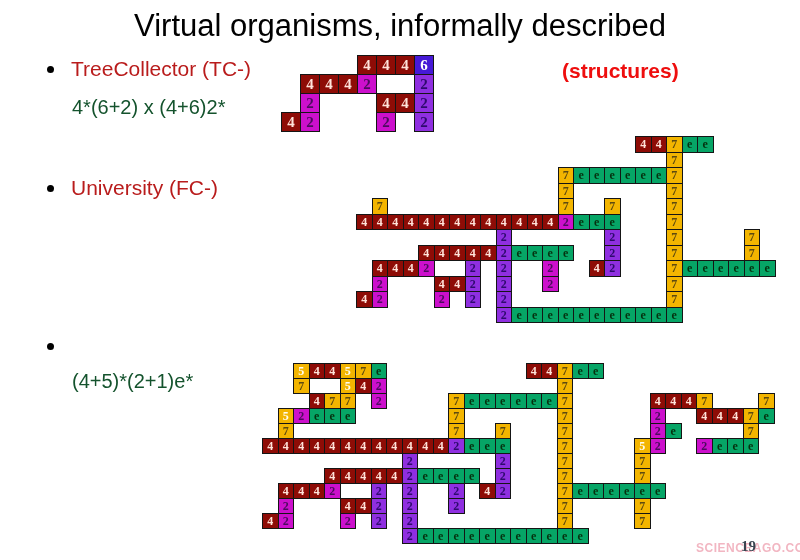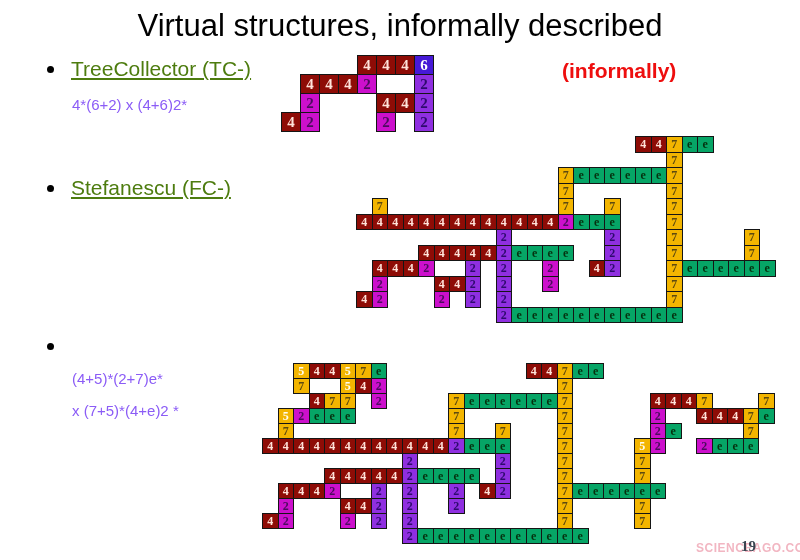--- a/index.html
+++ b/index.html
@@ -2,52 +2,51 @@
 <html><head>
 <meta charset="utf-8">
 <style>
   html,body{margin:0;padding:0;background:#e8e8e8;}
   .slide{position:relative;width:800px;height:560px;background:#ffffff;overflow:hidden;
          font-family:"Liberation Sans",sans-serif;}
   .title{position:absolute;top:8px;left:0;width:100%;text-align:center;
          font-size:31px;color:#000;letter-spacing:0px;}
   .annot{position:absolute;left:562px;top:59px;font-size:21px;font-weight:bold;color:#ee0e0e;}
   .bullet-dot{position:absolute;width:7px;height:7px;border-radius:50%;background:#000;}
-  .b-label{position:absolute;font-size:21px;color:#4d7c0f;text-decoration:underline;}
-  .b-formula{position:absolute;font-size:15px;color:#8b5cf6;}
+  .b-label{position:absolute;font-size:21px;color:#b91c1c;}
+  .b-formula{position:absolute;font-size:20px;color:#14532d;}
   .struct{position:absolute;}
   .cell{position:absolute;box-sizing:border-box;border:1px solid #151515;
         display:flex;align-items:center;justify-content:center;
         font-family:"Liberation Serif",serif;font-weight:bold;line-height:1;}
   .credit{position:absolute;left:286px;top:540px;font-family:"Liberation Serif",serif;
           font-size:15px;color:#8d7f6e;}
   .watermark{position:absolute;left:696px;top:541px;font-size:12px;font-weight:bold;
              color:#f2b6c2;letter-spacing:0.5px;}
   .pagenum{position:absolute;left:741px;top:538px;font-size:15px;font-weight:bold;color:#3a4450;
            font-family:"Liberation Serif",serif;}
 </style>
 </head>
 <body>
 
 <div class="slide">
 
-  <div class="title">Virtual structures, informally described</div>
-
-  <div class="annot">(informally)</div>
+  <div class="title">Virtual organisms, informally described</div>
+
+  <div class="annot">(structures)</div>
 
   <span class="bullet-dot" style="left:47px;top:66px;"></span>
   <div class="b-label" style="left:71px;top:57px;">TreeCollector (TC-)</div>
   <div class="b-formula" style="left:72px;top:96px;">4*(6+2) x (4+6)2*</div>
 
   <span class="bullet-dot" style="left:47px;top:185px;"></span>
-  <div class="b-label" style="left:71px;top:176px;">Stefanescu (FC-)</div>
+  <div class="b-label" style="left:71px;top:176px;">University (FC-)</div>
 
   <span class="bullet-dot" style="left:47px;top:343px;"></span>
-  <div class="b-formula" style="left:72px;top:370px;">(4+5)*(2+7)e*</div>
-  <div class="b-formula" style="left:72px;top:402px;">x (7+5)*(4+e)2 *</div>
+  <div class="b-formula" style="left:72px;top:370px;">(4+5)*(2+1)e*</div>
 
   <div class="struct" style="left: 281px; top: 55px;">
       <div class="cell" style="left: 76px; top: 0px; width: 20px; height: 20px; background: rgb(142, 12, 6); color: rgb(255, 227, 218); font-size: 15px;">4</div>
       <div class="cell" style="left: 95px; top: 0px; width: 20px; height: 20px; background: rgb(142, 12, 6); color: rgb(255, 227, 218); font-size: 15px;">4</div>
       <div class="cell" style="left: 114px; top: 0px; width: 20px; height: 20px; background: rgb(142, 12, 6); color: rgb(255, 227, 218); font-size: 15px;">4</div>
       <div class="cell" style="left: 133px; top: 0px; width: 20px; height: 20px; background: rgb(70, 25, 214); color: rgb(255, 255, 255); font-size: 15px;">6</div>
       <div class="cell" style="left: 19px; top: 19px; width: 20px; height: 20px; background: rgb(142, 12, 6); color: rgb(255, 227, 218); font-size: 15px;">4</div>
       <div class="cell" style="left: 38px; top: 19px; width: 20px; height: 20px; background: rgb(142, 12, 6); color: rgb(255, 227, 218); font-size: 15px;">4</div>
       <div class="cell" style="left: 57px; top: 19px; width: 20px; height: 20px; background: rgb(142, 12, 6); color: rgb(255, 227, 218); font-size: 15px;">4</div>
       <div class="cell" style="left: 76px; top: 19px; width: 20px; height: 20px; background: rgb(204, 16, 204); color: rgb(75, 11, 94); font-size: 15px;">2</div>

